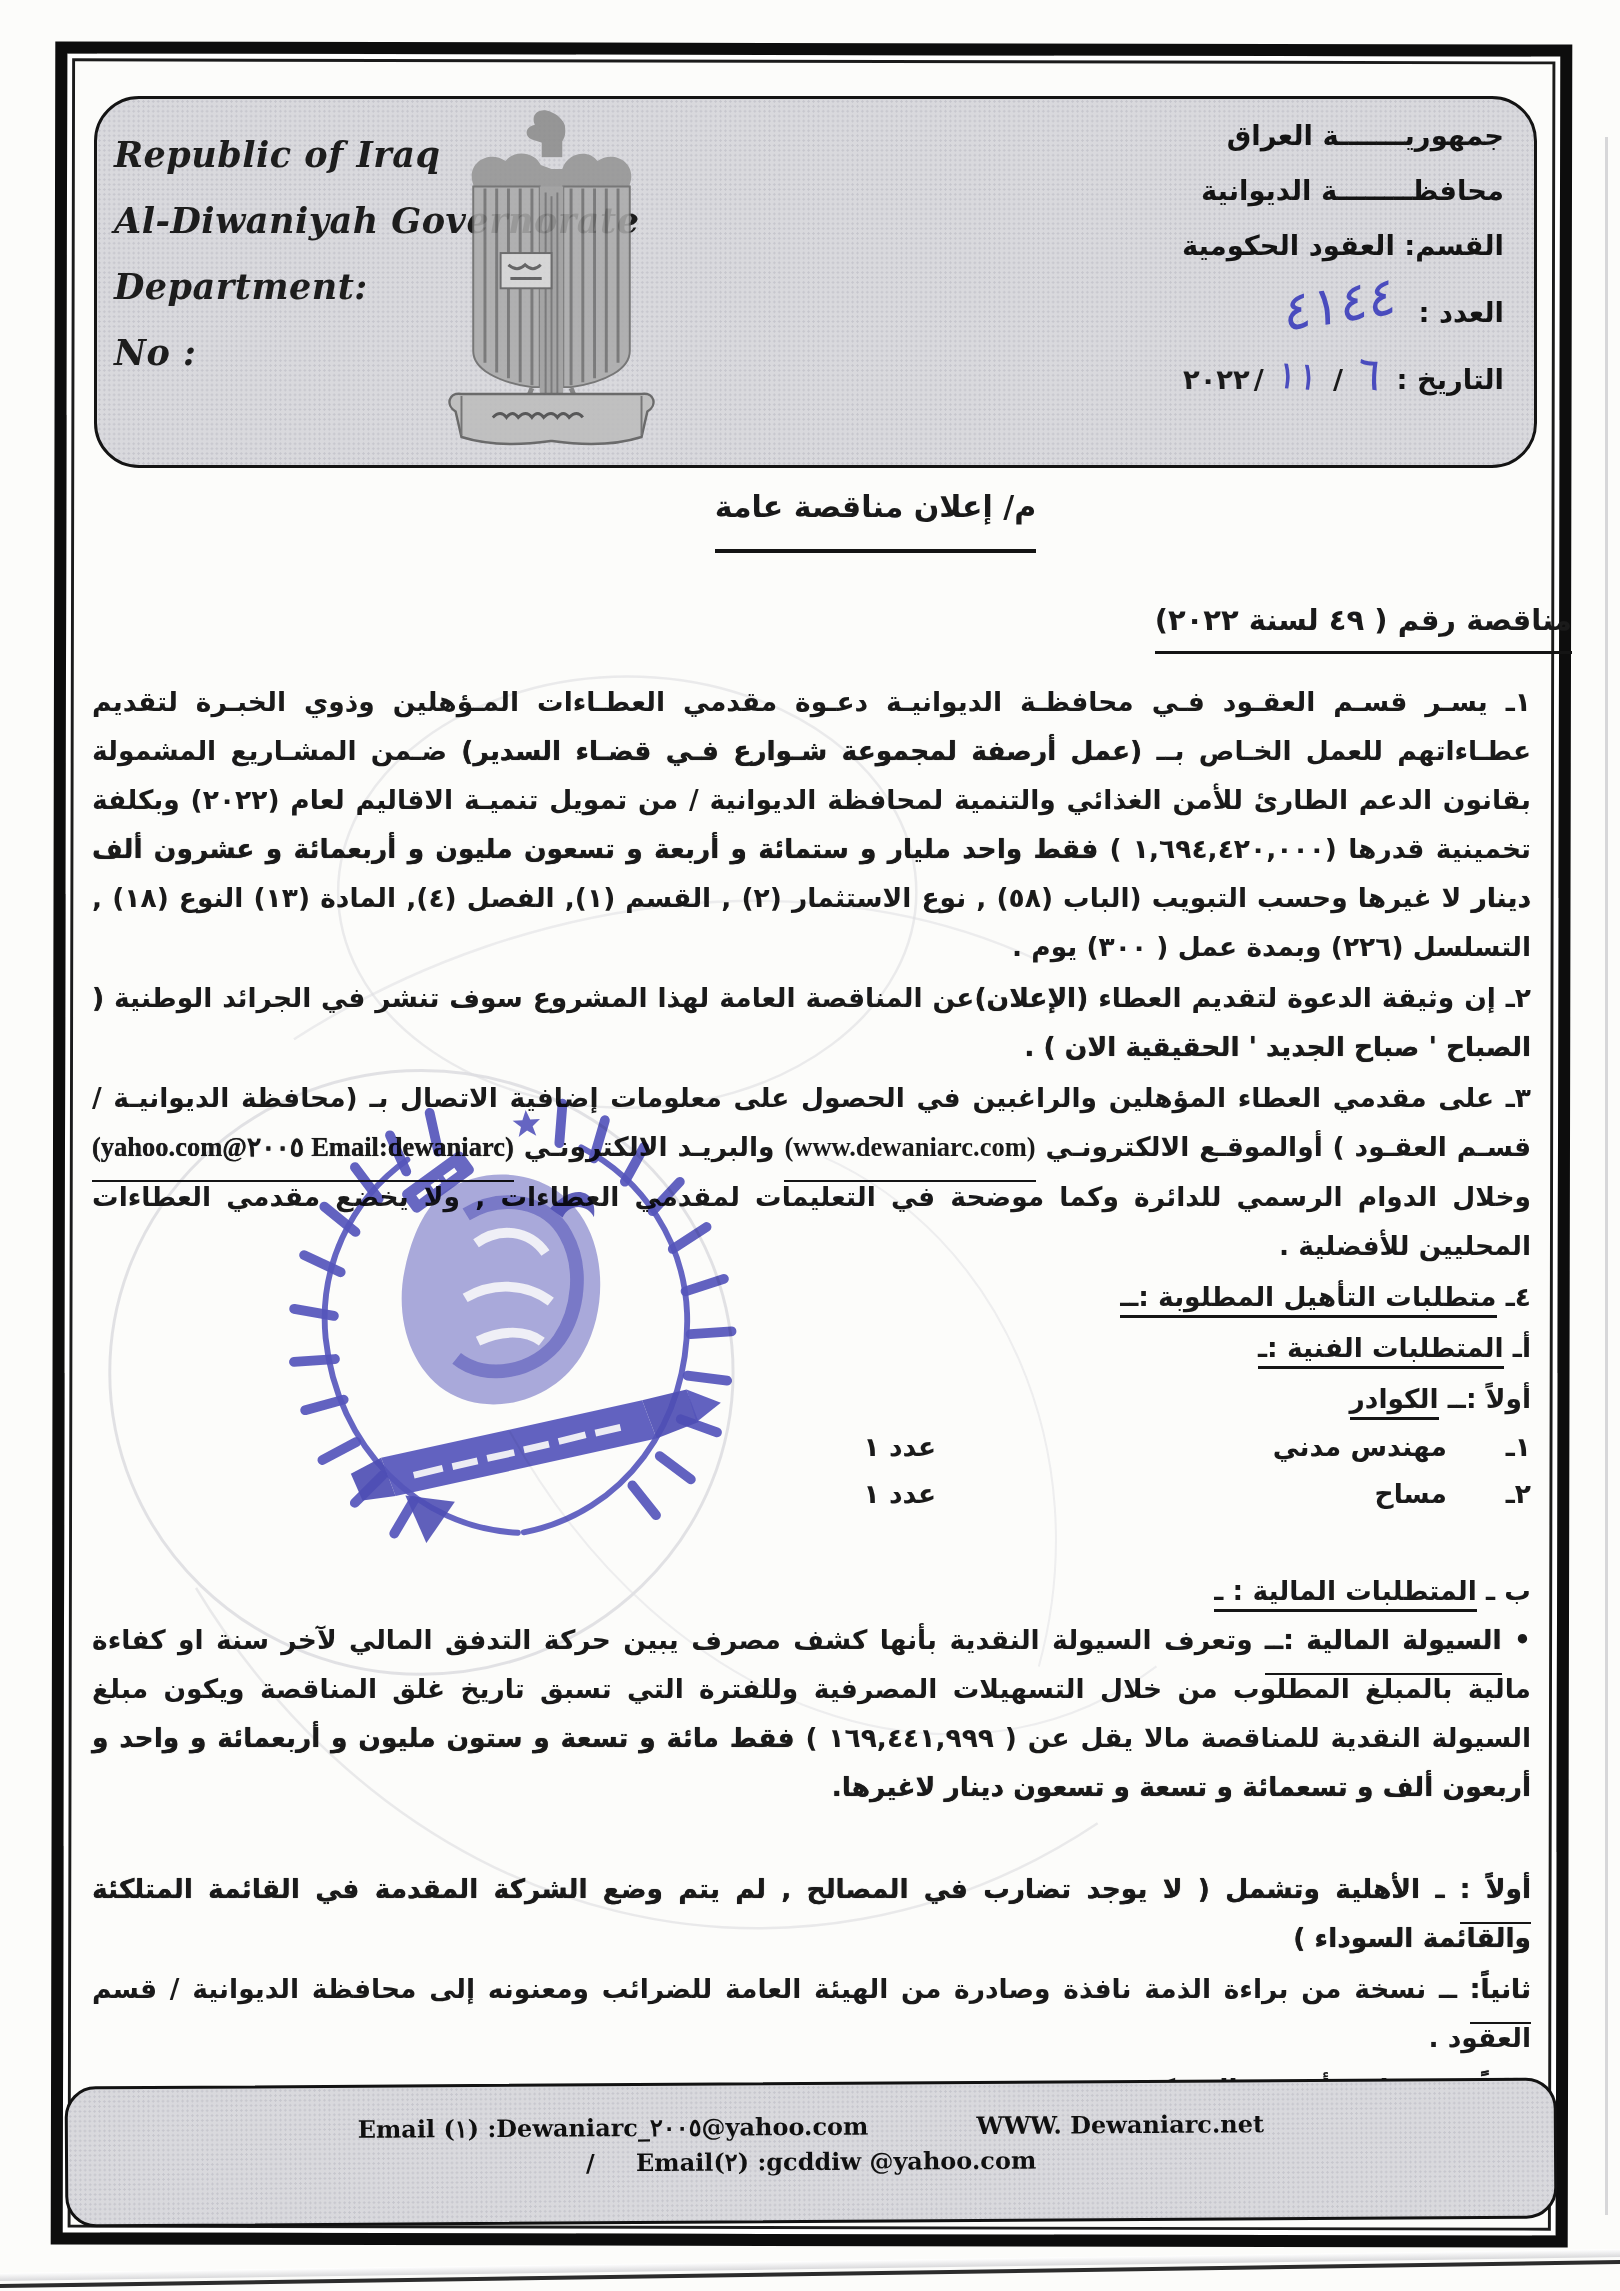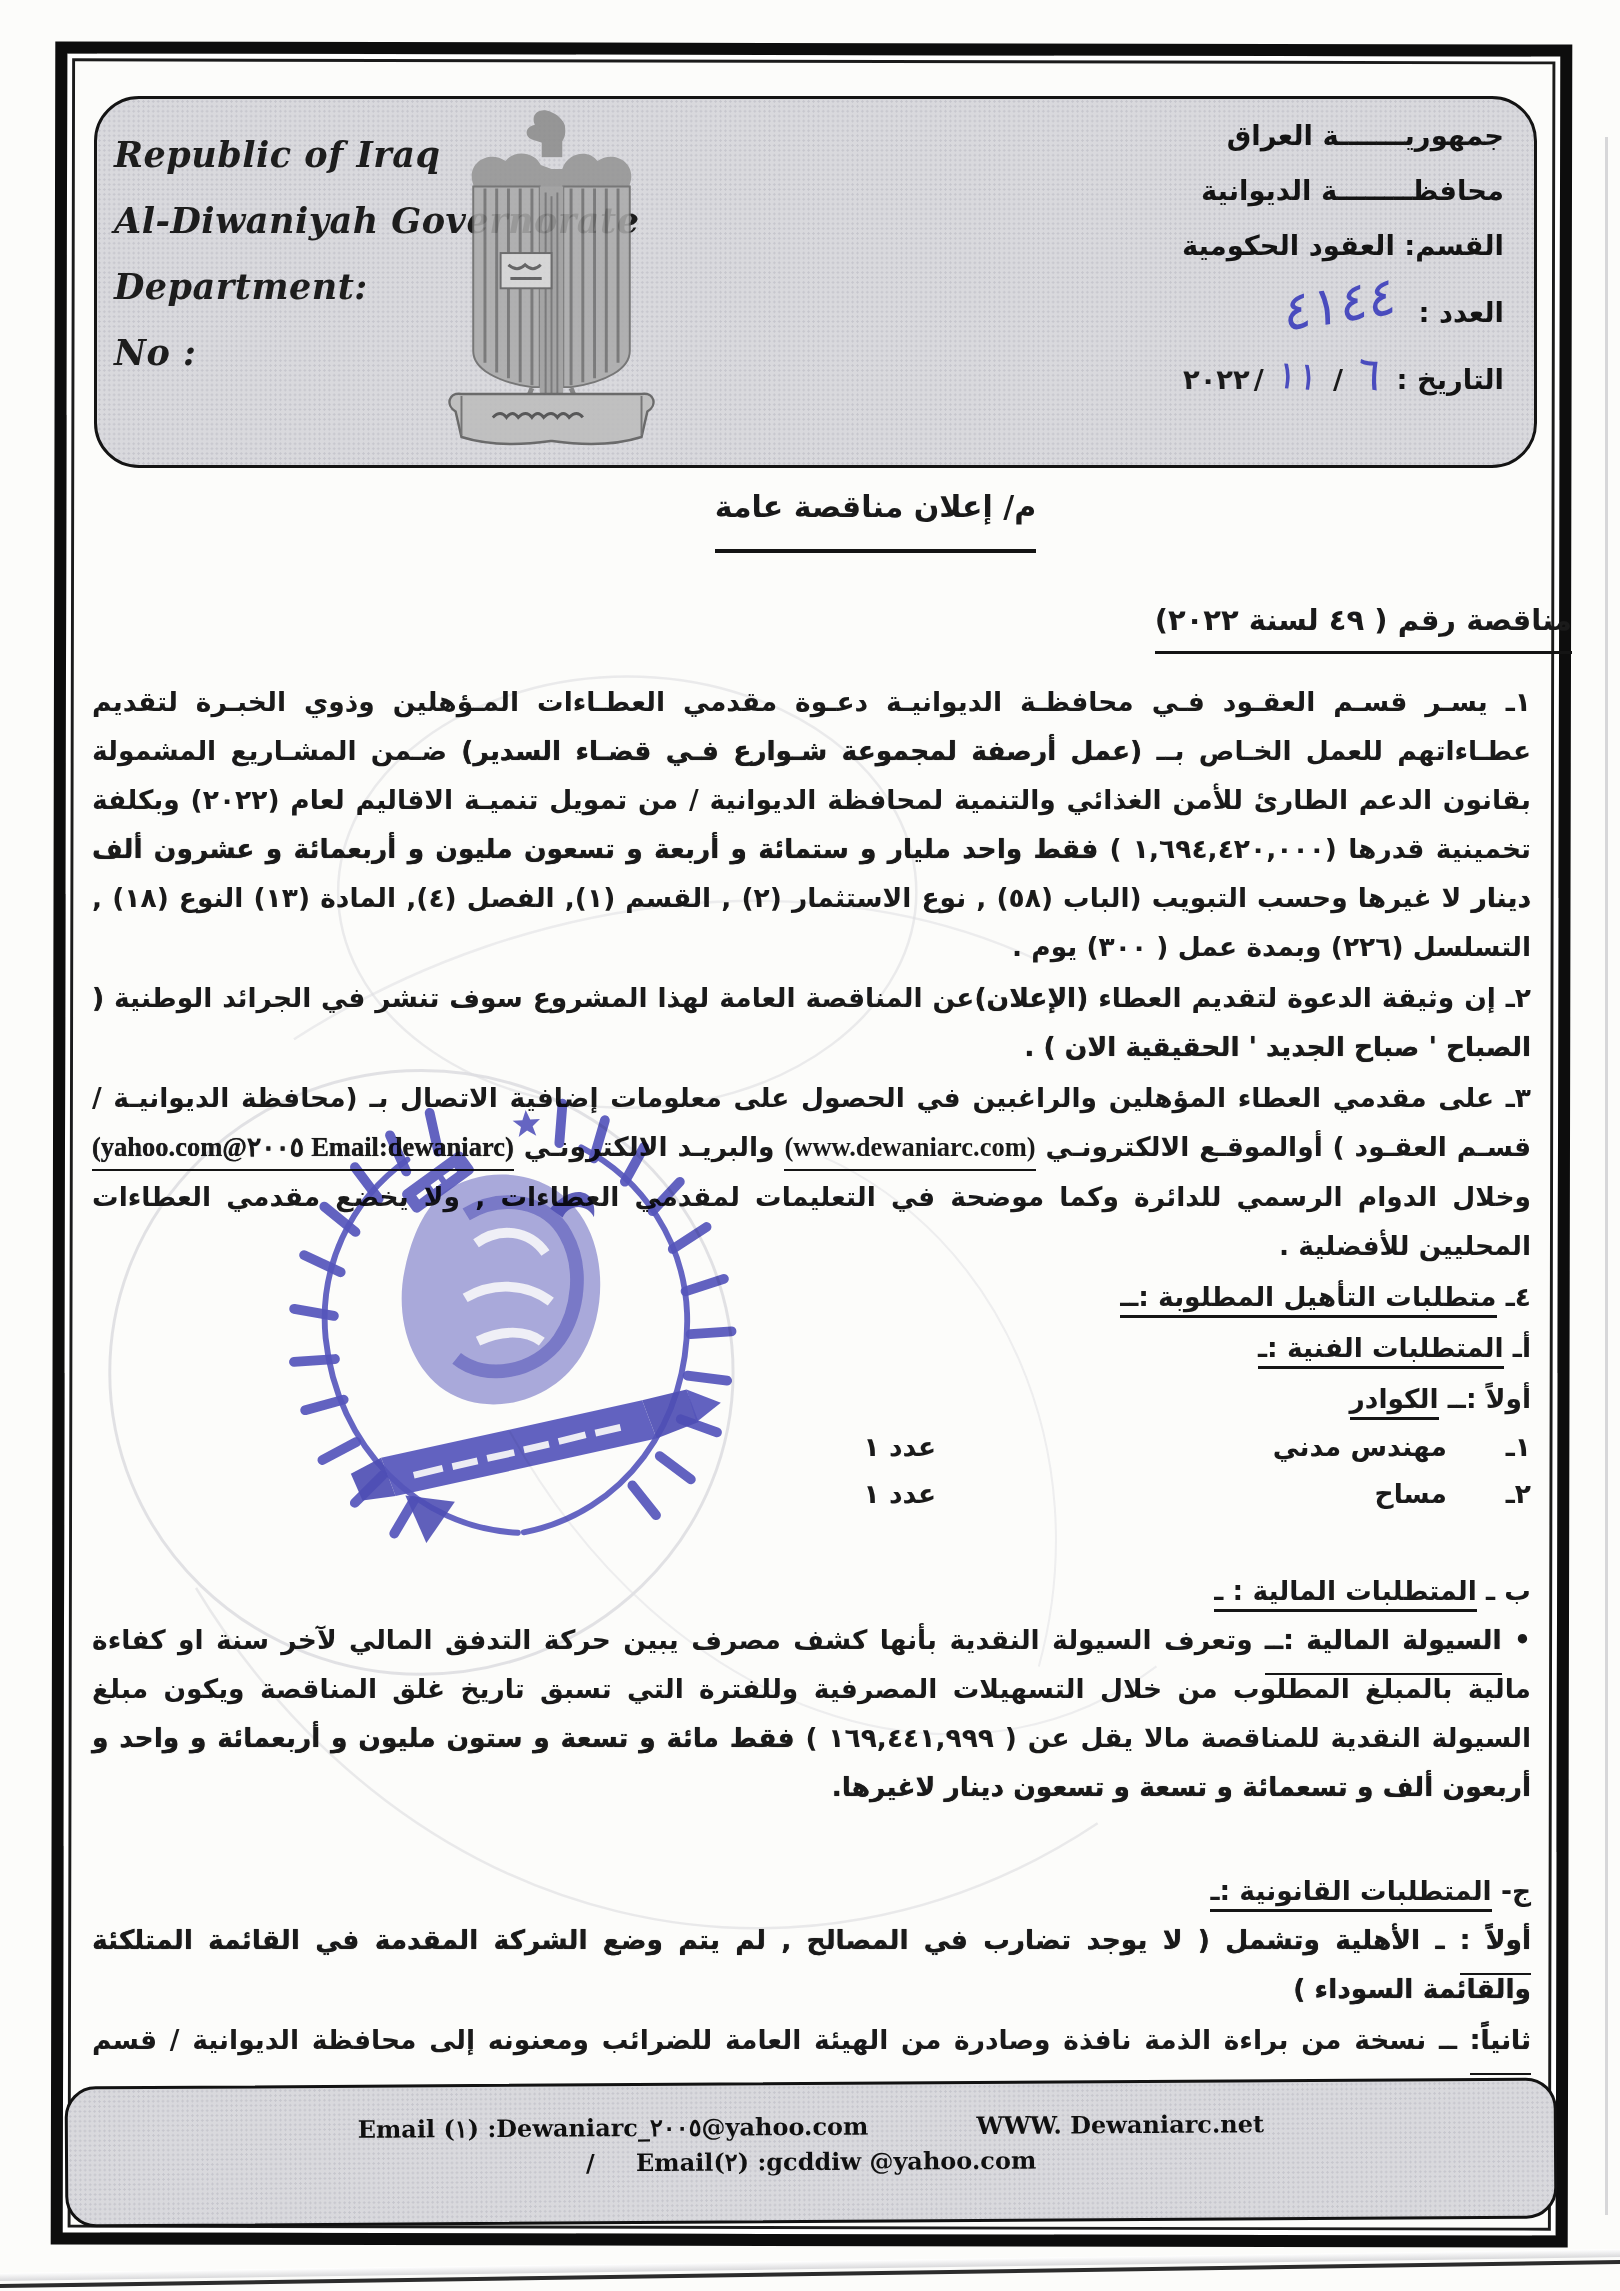--- a/index.html
+++ b/index.html
@@ -45,21 +45,21 @@
               direction:rtl; text-align:justify; font-weight:bold; font-size:26.5px;
               line-height:49px; color:#1a1a1a; }
   .doc-title { text-align:center; font-size:30px; margin-bottom:21.6px; transform:translateX(64px); }
   .doc-title .u { display:inline-block; border-bottom:4.9px solid #141414; padding-bottom:18px; }
   .doc-sub { text-align:right; font-size:29px; margin-bottom:23.5px; transform:translateX(41px);margin-top:43px; }
   .doc-sub .u { display:inline-block; border-bottom:3.9px solid #141414; padding-bottom:5.9px; }
 
   p.para { margin:0 0 2px 0; }
   .xb { text-shadow:0 0 0.7px currentColor; }
   .latin { font-family:"Liberation Serif", serif; }
-  .lnk { border-bottom:2.9px solid #151515; padding-bottom:7px; }
+  .lnk { border-bottom:2.9px solid #151515; padding-bottom:18px; }
 
   .h-line { margin-top:2px; }
   .h-line .u { border-bottom:3.4px solid #151515; padding-bottom:2.9px; }
   .lead-u { border-bottom:2.9px solid #151515; padding-bottom:18px; }
 
   .cadre-row { display:flex; direction:rtl; height:47px; line-height:47px; align-items:baseline; }
   .cadre-no { width:84px; }
   .cadre-name { width:372px; }
   .cadre-qty { margin-right:139px; }
 
@@ -169,21 +169,20 @@
     </div>
 
     <div class="spacer48"></div>
 
     <p class="h-line"><span>ب ـ </span><span class="u">المتطلبات المالية : ـ</span></p>
 
     <p class="para"><span>•</span> <span class="lead-u xb">السيولة المالية :ــ</span><span> وتعرف السيولة النقدية بأنها كشف مصرف يبين حركة التدفق المالي لآخر سنة او كفاءة مالية بالمبلغ المطلوب من خلال التسهيلات المصرفية وللفترة التي تسبق تاريخ غلق المناقصة ويكون مبلغ السيولة النقدية للمناقصة مالا يقل عن ( ١٦٩,٤٤١,٩٩٩ ) </span><span class="xb">فقط مائة و تسعة و ستون مليون و أربعمائة و واحد و أربعون ألف و تسعمائة و تسعة و تسعون دينار لاغيرها.</span></p>
 
     <div class="spacer52"></div>
 
-    <p class="h-line"><span>ج- </span><span class="u">المتطلبات القانونية :ـ</span></p>
 
     <p class="para"><span class="lead-u xb">أولاً :</span><span class="xb"> ـ الأهلية وتشمل ( لا يوجد تضارب في المصالح , لم يتم وضع الشركة المقدمة في القائمة المتلكئة والقائمة السوداء )</span></p>
 
     <p class="para"><span class="lead-u xb">ثانياً:</span><span> ــ نسخة من براءة الذمة نافذة وصادرة من الهيئة العامة للضرائب ومعنونه إلى محافظة الديوانية / قسم العقود .</span></p>
 
     <p class="para"><span class="lead-u xb">ثالثاً :</span><span> ـ شهادة تأسيس الشركة .</span></p>
 
   </div>
 
   <svg class="stamp" viewBox="0 0 540 480">

